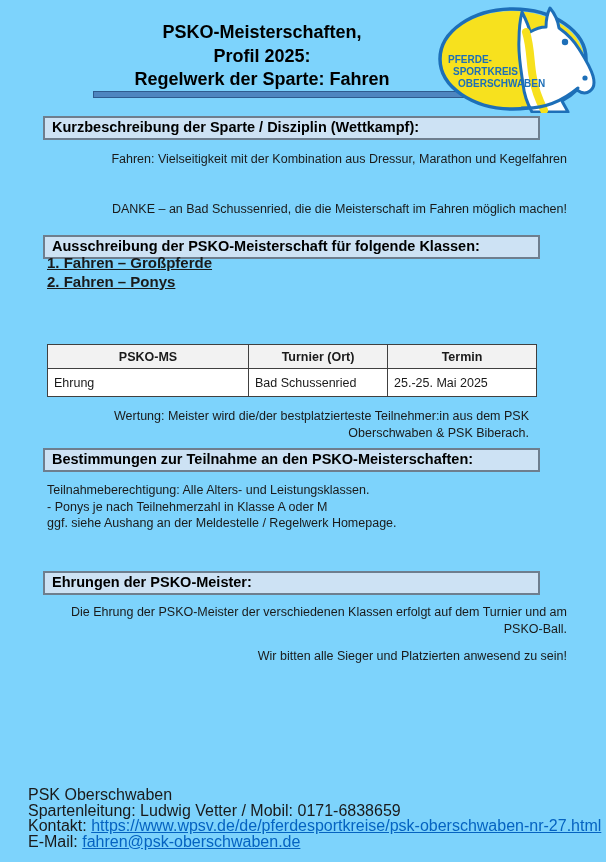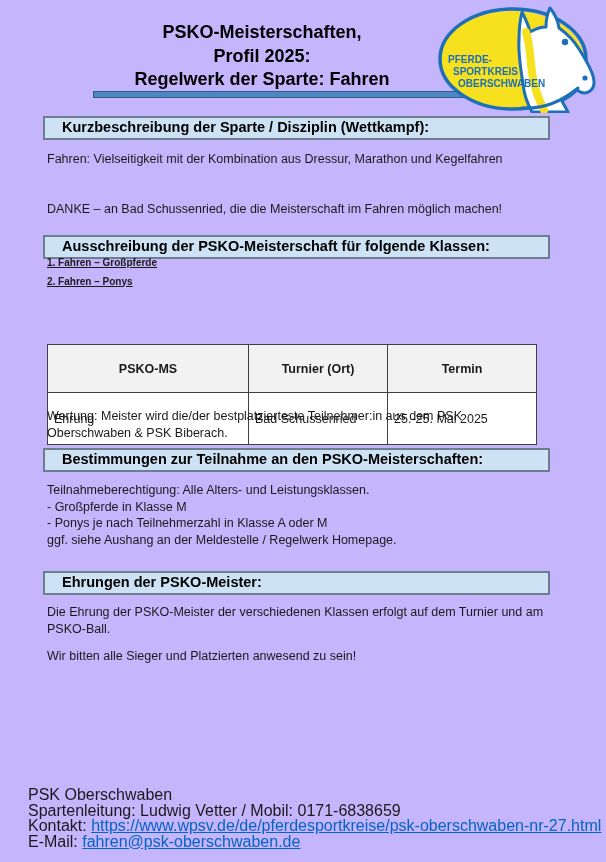--- a/index.html
+++ b/index.html
@@ -1,44 +1,44 @@
 <!DOCTYPE html>
 <html><head>
 <meta charset="utf-8">
 <style>
   html,body{margin:0;padding:0;background:#ffffff;}
   .page{
-    position:relative;width:606px;height:862px;background:#c4b5fd;overflow:hidden;
+    position:relative;width:606px;height:862px;background:#7dd3fc;overflow:hidden;
     font-family:"Liberation Sans",sans-serif;color:#1a1a1a;
   }
   .title{
     position:absolute;left:0;top:21px;width:524px;text-align:center;
     font-size:18px;line-height:23.5px;font-weight:bold;color:#000;
   }
   .title-bar{
     position:absolute;left:93px;top:91px;width:375px;height:5px;
     background:#4E86C0;border:1px solid #2F5C8F;z-index:1;
   }
   .logo{position:absolute;left:436px;top:5px;width:166px;height:108px;z-index:2;}
   .logo-text{font-family:"Liberation Sans",sans-serif;font-size:10px;font-weight:bold;fill:#1D6FB8;}
   .sec-heading{
     position:absolute;left:43px;width:479px;
     background:#CDE2F4;border:2px solid #6E7E8E;
-    padding:1px 7px 3px 17px;
+    padding:1px 7px 3px 7px;
     font-size:14.5px;font-weight:bold;color:#000;
     z-index:0;
   }
-  .body-text{position:absolute;left:47px;margin:0;font-size:12.5px;line-height:17px;color:#1a1a1a;}
-  .klassen{position:absolute;left:47px;font-size:10px;font-weight:bold;line-height:18.5px;}
+  .body-text{position:absolute;left:47px;margin:0;font-size:12.5px;line-height:17px;color:#1a1a1a;text-align:right;}
+  .klassen{position:absolute;left:47px;font-size:15px;font-weight:bold;line-height:18.5px;}
   .klassen div{text-decoration:underline;}
   .turnier-table{
     position:absolute;left:47px;border-collapse:collapse;table-layout:fixed;
     font-size:12.5px;color:#1a1a1a;background:#fff;
   }
-  .turnier-table th,.turnier-table td{border:1px solid #404040;padding:12px 6px;margin-left:22px;}
+  .turnier-table th,.turnier-table td{border:1px solid #404040;padding:0 6px;margin-left:22px;}
   .turnier-table th{background:#F2F2F2;font-weight:bold;text-align:center;height:23px;}
   .turnier-table td{text-align:left;height:27px;}
   .u{}
   .body-lines{position:absolute;left:47px;font-size:12.5px;line-height:16.6px;}
   .footer{position:absolute;left:28px;font-size:16px;line-height:15.5px;}
   .link{color:#0563C1;text-decoration:underline;cursor:pointer;}
 </style>
 </head>
 <body>
 
@@ -96,21 +96,20 @@
       </tr>
     </tbody>
   </table>
   <p class="body-text" style="top:408px;width:482px">
     <span class="u">Wertung:</span><span> Meister wird die/der bestplatzierteste Teilnehmer:in aus dem PSK Oberschwaben &amp; PSK Biberach.</span>
   </p>
 
   <div class="sec-heading" style="top:448px">Bestimmungen zur Teilnahme an den PSKO-Meisterschaften:</div>
   <div class="body-lines" style="top:482px">
     <div>Teilnahmeberechtigung: Alle Alters- und Leistungsklassen.</div>
-    <div>- Großpferde in Klasse M</div>
     <div>- Ponys je nach Teilnehmerzahl in Klasse A oder M</div>
     <div>ggf. siehe Aushang an der Meldestelle / Regelwerk Homepage.</div>
   </div>
 
   <div class="sec-heading" style="top:571px">Ehrungen der PSKO-Meister:</div>
   <p class="body-text" style="top:604px;width:520px">Die Ehrung der PSKO-Meister der verschiedenen Klassen erfolgt auf dem Turnier und am PSKO-Ball.</p>
   <p class="body-text" style="top:648px;width:520px">Wir bitten alle Sieger und Platzierten anwesend zu sein!</p>
 
   <div class="footer" style="top:787px">
     <div>PSK Oberschwaben</div>

